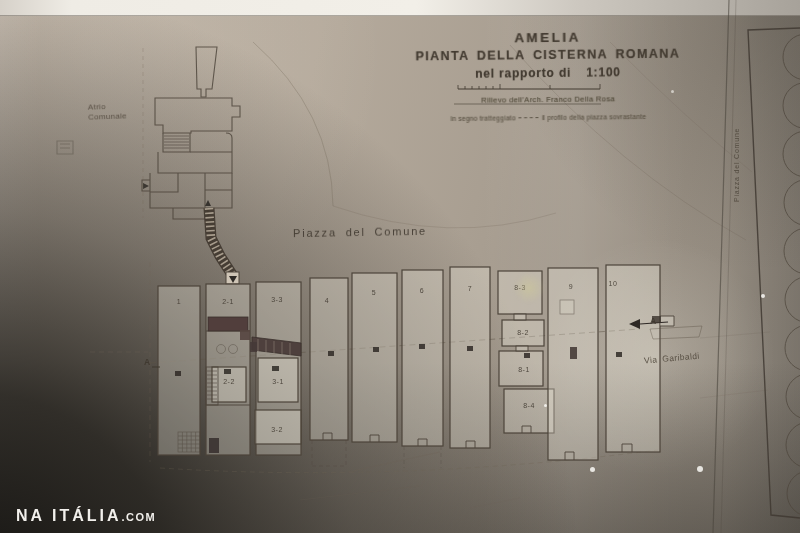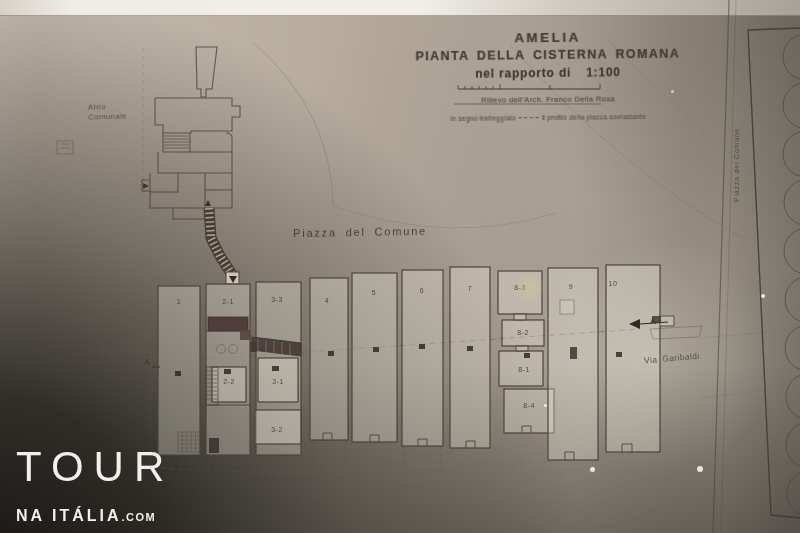--- a/index.html
+++ b/index.html
@@ -262,19 +262,18 @@
   <span class="lbl chamber-num" style="left:529px;top:405px;">8-4</span>
 
   <div class="glare" style="left:512px;top:274px;width:34px;height:28px;background:radial-gradient(circle,rgba(208,203,150,.5),rgba(208,203,150,0) 70%);filter:blur(1.5px);"></div>
   <div class="speck" style="left:590px;top:467px;width:5px;height:5px;"></div>
   <div class="speck" style="left:697px;top:466px;width:6px;height:6px;"></div>
   <div class="speck" style="left:761px;top:294px;width:4px;height:4px;"></div>
   <div class="speck" style="left:544px;top:404px;width:3px;height:3px;"></div>
   <div class="speck" style="left:671px;top:90px;width:3px;height:3px;opacity:.6;"></div>
 
   <div class="watermark">
-    <div class="wm-brand">TOUR</div>
     <div class="wm-sub">
       <span>NA ITÁLIA</span><span class="wm-suffix">.COM</span>
     </div>
   </div>
 
 </div>
 
 </body></html>

